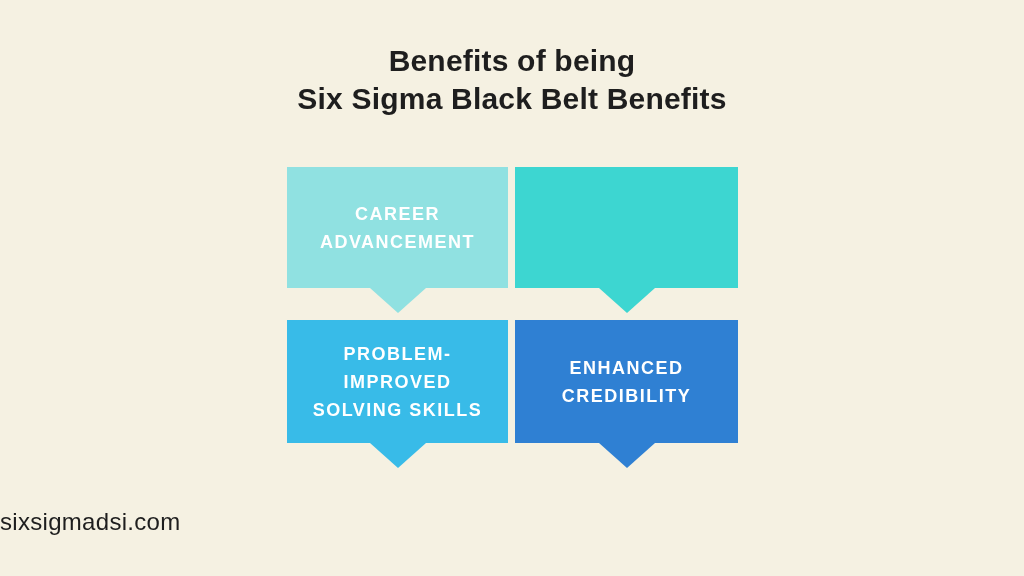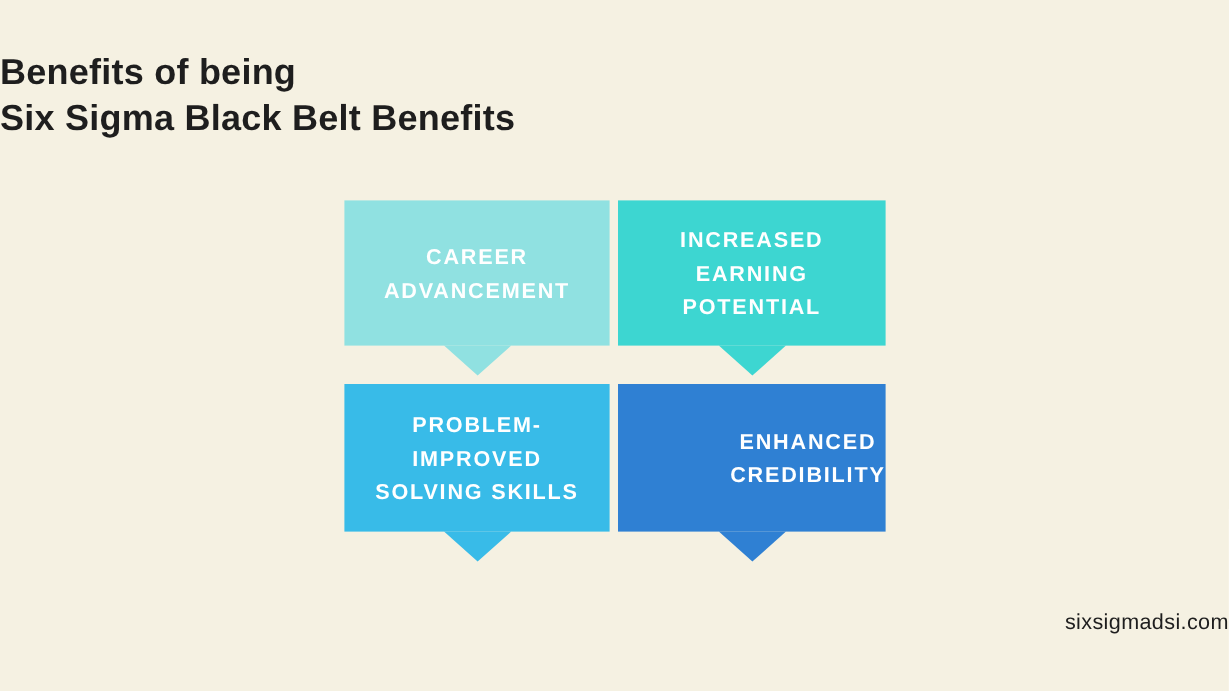--- a/index.html
+++ b/index.html
@@ -8,36 +8,37 @@
     width: 1024px;
     height: 576px;
     overflow: hidden;
     font-family: "Liberation Sans", sans-serif;
   }
   .title {
     position: absolute;
     top: 42px;
     left: 0;
     width: 1024px;
+    text-align: center;
     font-size: 30px;
     font-weight: 700;
     line-height: 38px;
     color: #1E1E1E;
     letter-spacing: 0.2px;
   }
   .card {
     position: absolute;
     display: flex;
     align-items: center;
     justify-content: center;
   }
   .card-1 { left: 287px; top: 167px; width: 221px; height: 121px; }
   .card-2 { left: 515px; top: 167px; width: 223px; height: 121px; }
   .card-3 { left: 287px; top: 320px; width: 221px; height: 123px; }
-  .card-4 { left: 515px; top: 320px; width: 223px; height: 123px; justify-content: flex-end; }
+  .card-4 { left: 515px; top: 320px; width: 223px; height: 123px; }
   .card-label {
     text-align: center;
     color: #FFFFFF;
     font-weight: 700;
     font-size: 18px;
     line-height: 28px;
     letter-spacing: 1.5px;
     text-transform: uppercase;
   }
   .tail {
@@ -49,22 +50,22 @@
     height: 0;
     border-left: 28px solid transparent;
     border-right: 28px solid transparent;
     border-top: 25px solid #000; 
   }
   .footer {
     position: absolute;
     top: 508px;
     left: 0;
     width: 1024px;
-    text-align: right;
-    font-size: 18px;
+    text-align: left;
+    font-size: 24px;
     font-weight: 400;
     color: #1E1E1E;
     letter-spacing: 0.3px;
   }
 </style>
 </head>
 <body>
 
 <div class="canvas" style="background-color: rgb(245, 241, 226);">
 
@@ -75,25 +76,20 @@
 
   <div class="card card-1" style="background-color: rgb(144, 225, 225);">
     <div class="card-label">
       <div>CAREER</div>
       <div>ADVANCEMENT</div>
     </div>
     <div class="tail" style="border-top-color: rgb(144, 225, 225);"></div>
   </div>
 
   <div class="card card-2" style="background-color: rgb(61, 214, 209);">
-    <div class="card-label">
-      <div>INCREASED</div>
-      <div>EARNING</div>
-      <div>POTENTIAL</div>
-    </div>
     <div class="tail" style="border-top-color: rgb(61, 214, 209);"></div>
   </div>
 
   <div class="card card-3" style="background-color: rgb(56, 187, 232);">
     <div class="card-label">
       <div>PROBLEM-</div>
       <div>IMPROVED</div>
       <div>SOLVING SKILLS</div>
     </div>
     <div class="tail" style="border-top-color: rgb(56, 187, 232);"></div>

